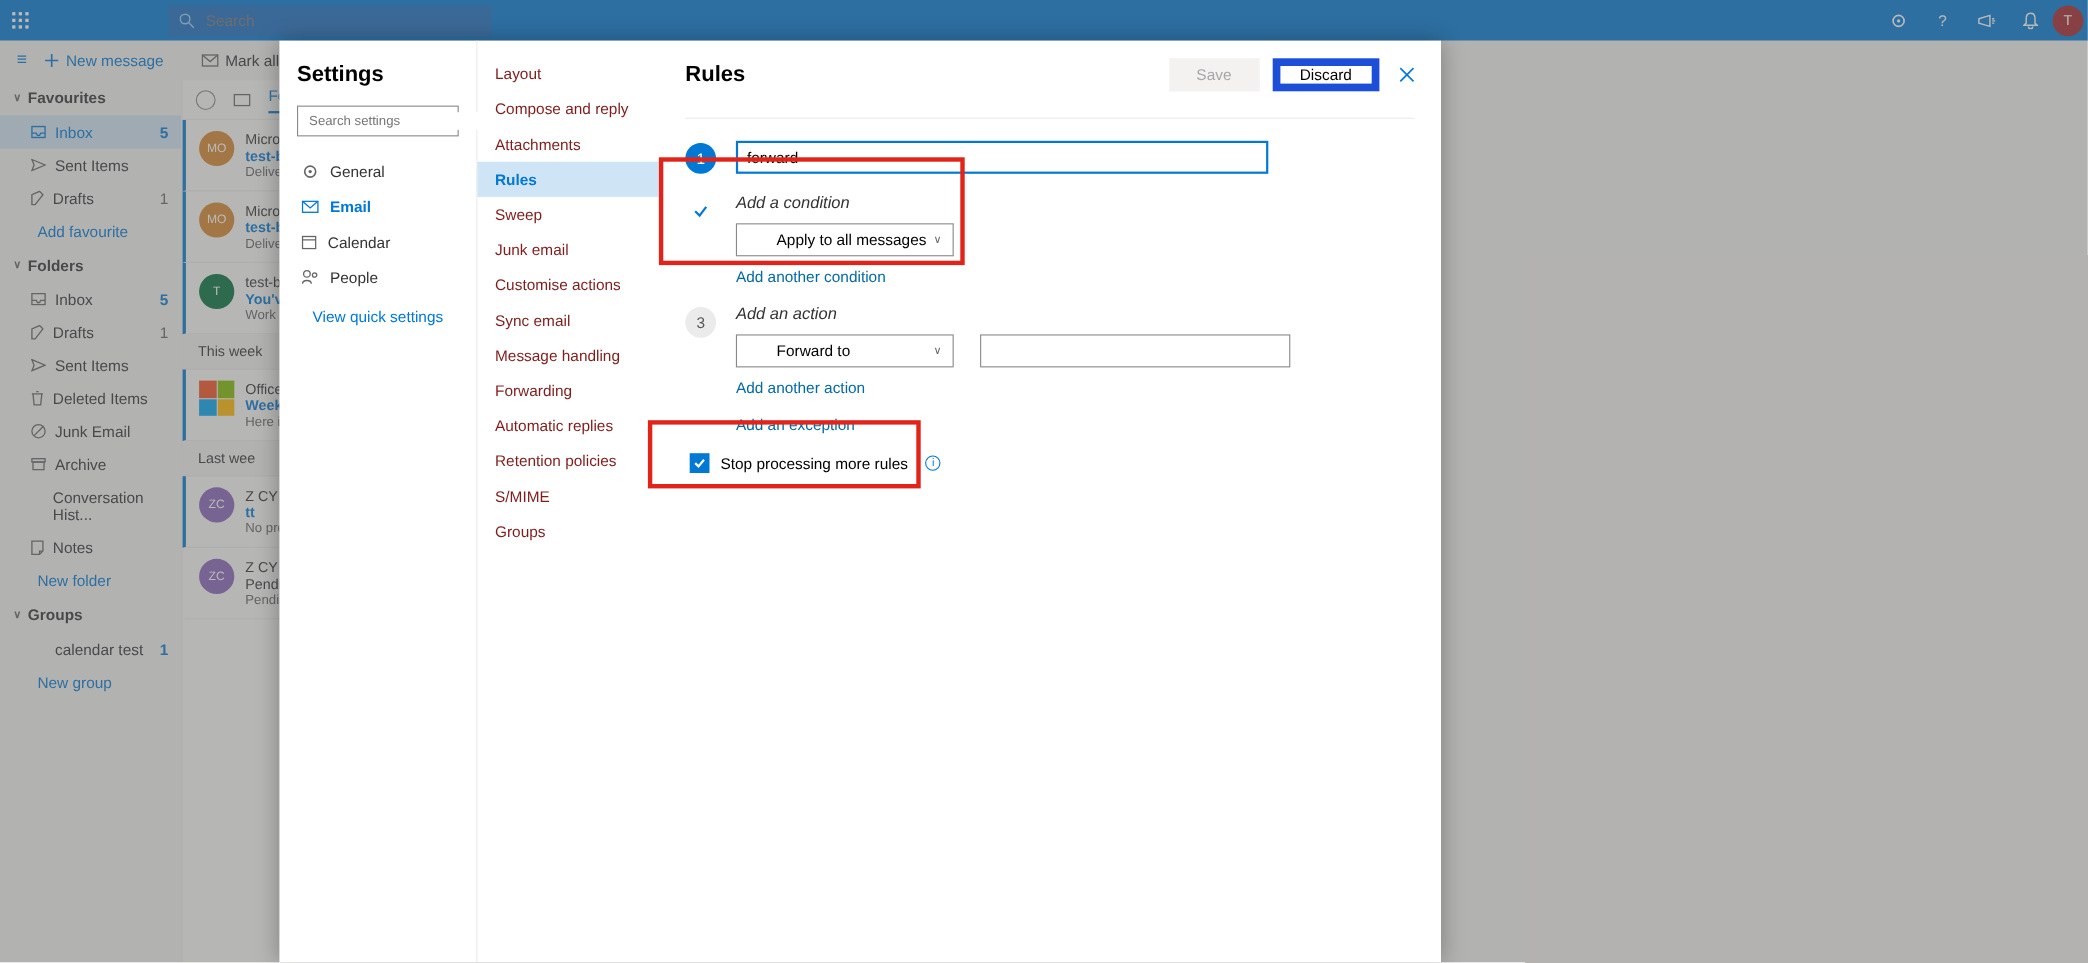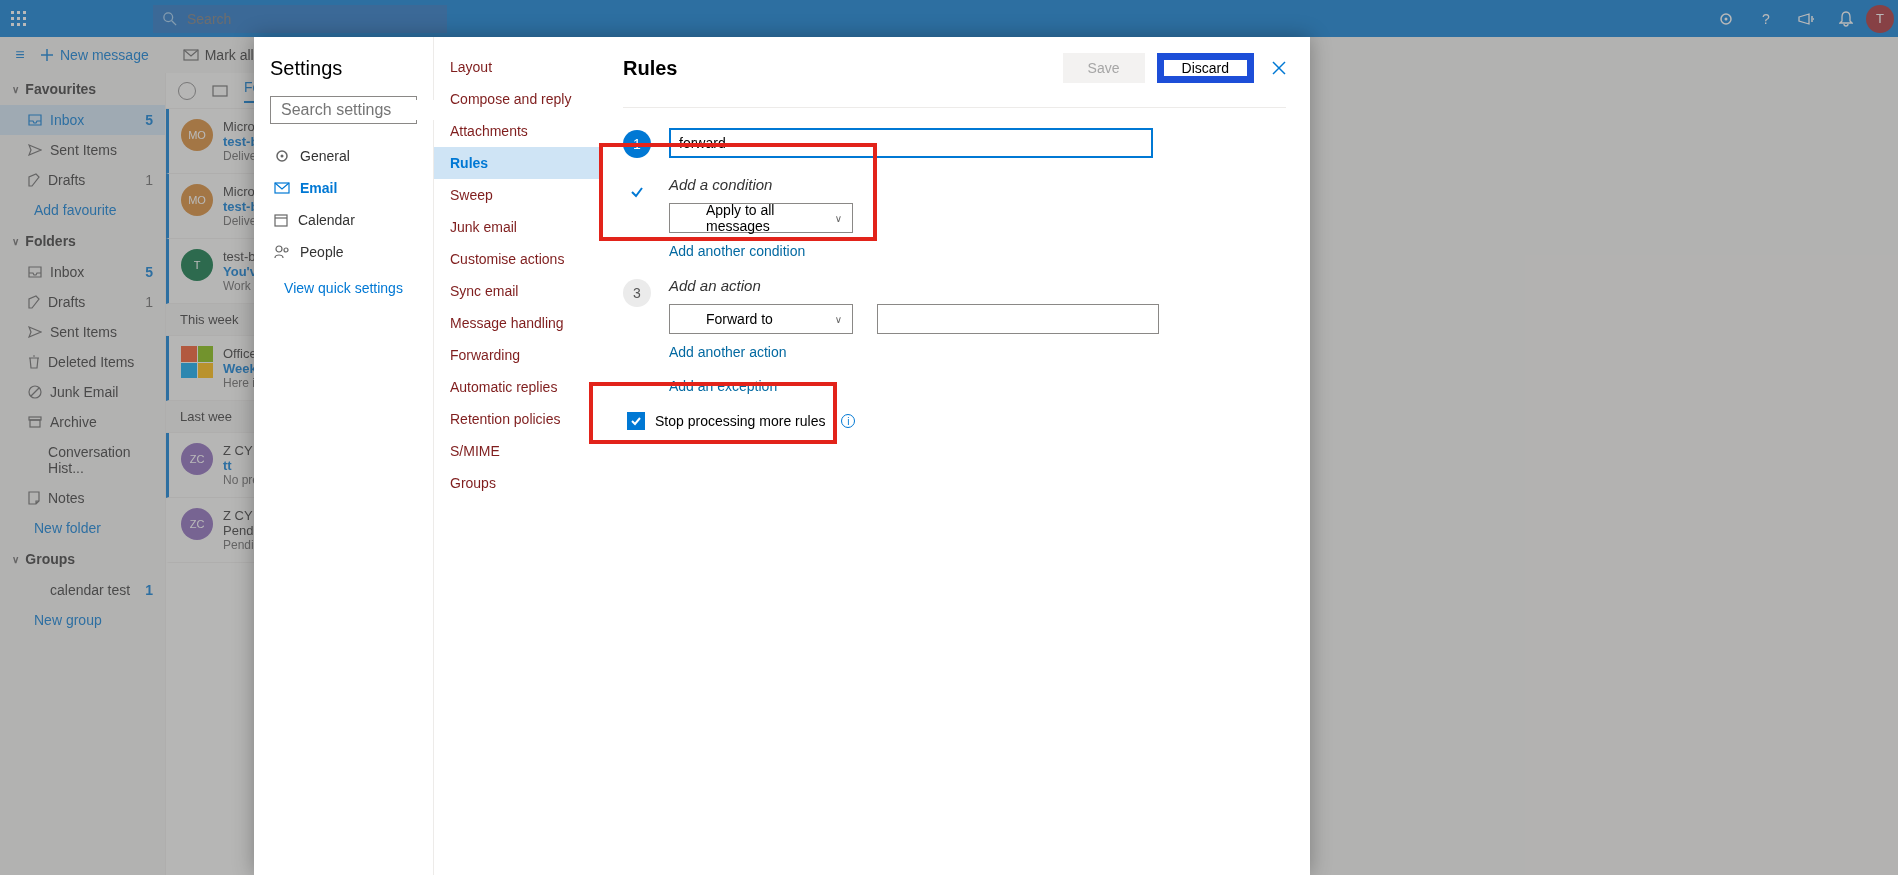--- a/index.html
+++ b/index.html
@@ -46,23 +46,23 @@
   .subj.read { color: #333; font-weight: normal; }
   .prev { color: #666; font-size: 12px; }
   .sect { padding: 8px 14px; background: #f3f2f1; color: #333; font-size: 13px; border-bottom: 1px solid #edebe9; }
 
   
   .dim { position: absolute; top: 0; left: 0; right: 0; bottom: 0; background: rgba(100,100,100,0.45); }
 
   
   .modal { position: absolute; top: 37px; left: 254px; width: 1056px; bottom: 0; background: #fff; display: flex; box-shadow: 0 0 20px rgba(0,0,0,0.3); }
   .mcol1 { width: 180px; padding: 20px 16px; border-right: 1px solid #edebe9; }
-  .mcol1 h2 { margin: 0 0 16px 0; font-weight: 400; font-size: 20px; }
+  .mcol1 h2 { margin: 0 0 16px 0; font-weight: 700; font-size: 20px; }
   .ssearch { width: 100%; height: 28px; border: 1px solid #8a8886; display: flex; align-items: center; padding: 0 8px; color: #666; margin-bottom: 16px; }
-  .ssearch input { border: none; outline: none; flex: 1; font-size: 16px; }
+  .ssearch input { border: none; outline: none; flex: 1; font-size: 12px; }
   .scat { display: flex; align-items: center; gap: 10px; padding: 8px 4px; cursor: pointer; color: #333; }
   .scat.active { color: #0078d4; font-weight: 600; }
   .quick { color: #0078d4; text-align: center; margin-top: 12px; cursor: pointer; }
 
   .mcol2 { width: 165px; padding-top: 14px; }
   .msub { padding: 8px 16px; cursor: pointer; color: #7f1d1d; }
   .msub.active { background: #cfe4f5; color: #0078d4; font-weight: 600; }
 
   .mcol3 { flex: 1; padding: 16px 24px; position: relative; }
   .mhdr { display: flex; align-items: center; margin-bottom: 24px; }
@@ -72,21 +72,21 @@
   .closex { margin-left: 18px; color: #0078d4; cursor: pointer; font-size: 16px; }
 
   .steprow { display: flex; align-items: flex-start; gap: 18px; margin-bottom: 18px; }
   .stepnum { width: 28px; height: 28px; border-radius: 50%; display: flex; align-items: center; justify-content: center; color: #fff; background: #0078d4; flex-shrink: 0; margin-top: 2px; }
   .stepnum.grey { background: #ebebeb; color: #555; }
   .stepnum.check { background: #fff; color: #0078d4; }
   .stepbody { flex: 1; }
   .steptitle { font-size: 15px; color: #333; margin-bottom: 10px; font-style: italic; }
   .ruleinput { width: 484px; height: 30px; border: 2px solid #0078d4; padding: 0 8px; font-size: 14px; outline: none; }
   .dd { height: 30px; border: 1px solid #8a8886; background: #fff; display: flex; align-items: center; padding: 0 10px; justify-content: space-between; cursor: pointer; }
-  .dd.w200 { width: 184px; padding-left: 36px; }
+  .dd.w200 { width: 198px; padding-left: 36px; }
   .forwardto { width: 282px; height: 30px; border: 1px solid #8a8886; display: inline-block; vertical-align: top; }
   .link { color: #0369a1; cursor: pointer; margin-top: 10px; display: inline-block; }
   .cbrow { display: flex; align-items: center; gap: 10px; margin-left: 4px; }
   .cb { width: 18px; height: 18px; background: #0078d4; display: flex; align-items: center; justify-content: center; color: #fff; font-size: 12px; }
   .info { width: 14px; height: 14px; border: 1px solid #0078d4; border-radius: 50%; color: #0078d4; font-size: 10px; display: flex; align-items: center; justify-content: center; margin-left: 6px; }
   .redbox { position: absolute; border: 4px solid #e2231a; pointer-events: none; }
 
   svg { display: block; }
   .caret { font-size: 10px; color: #666; }
 </style>

